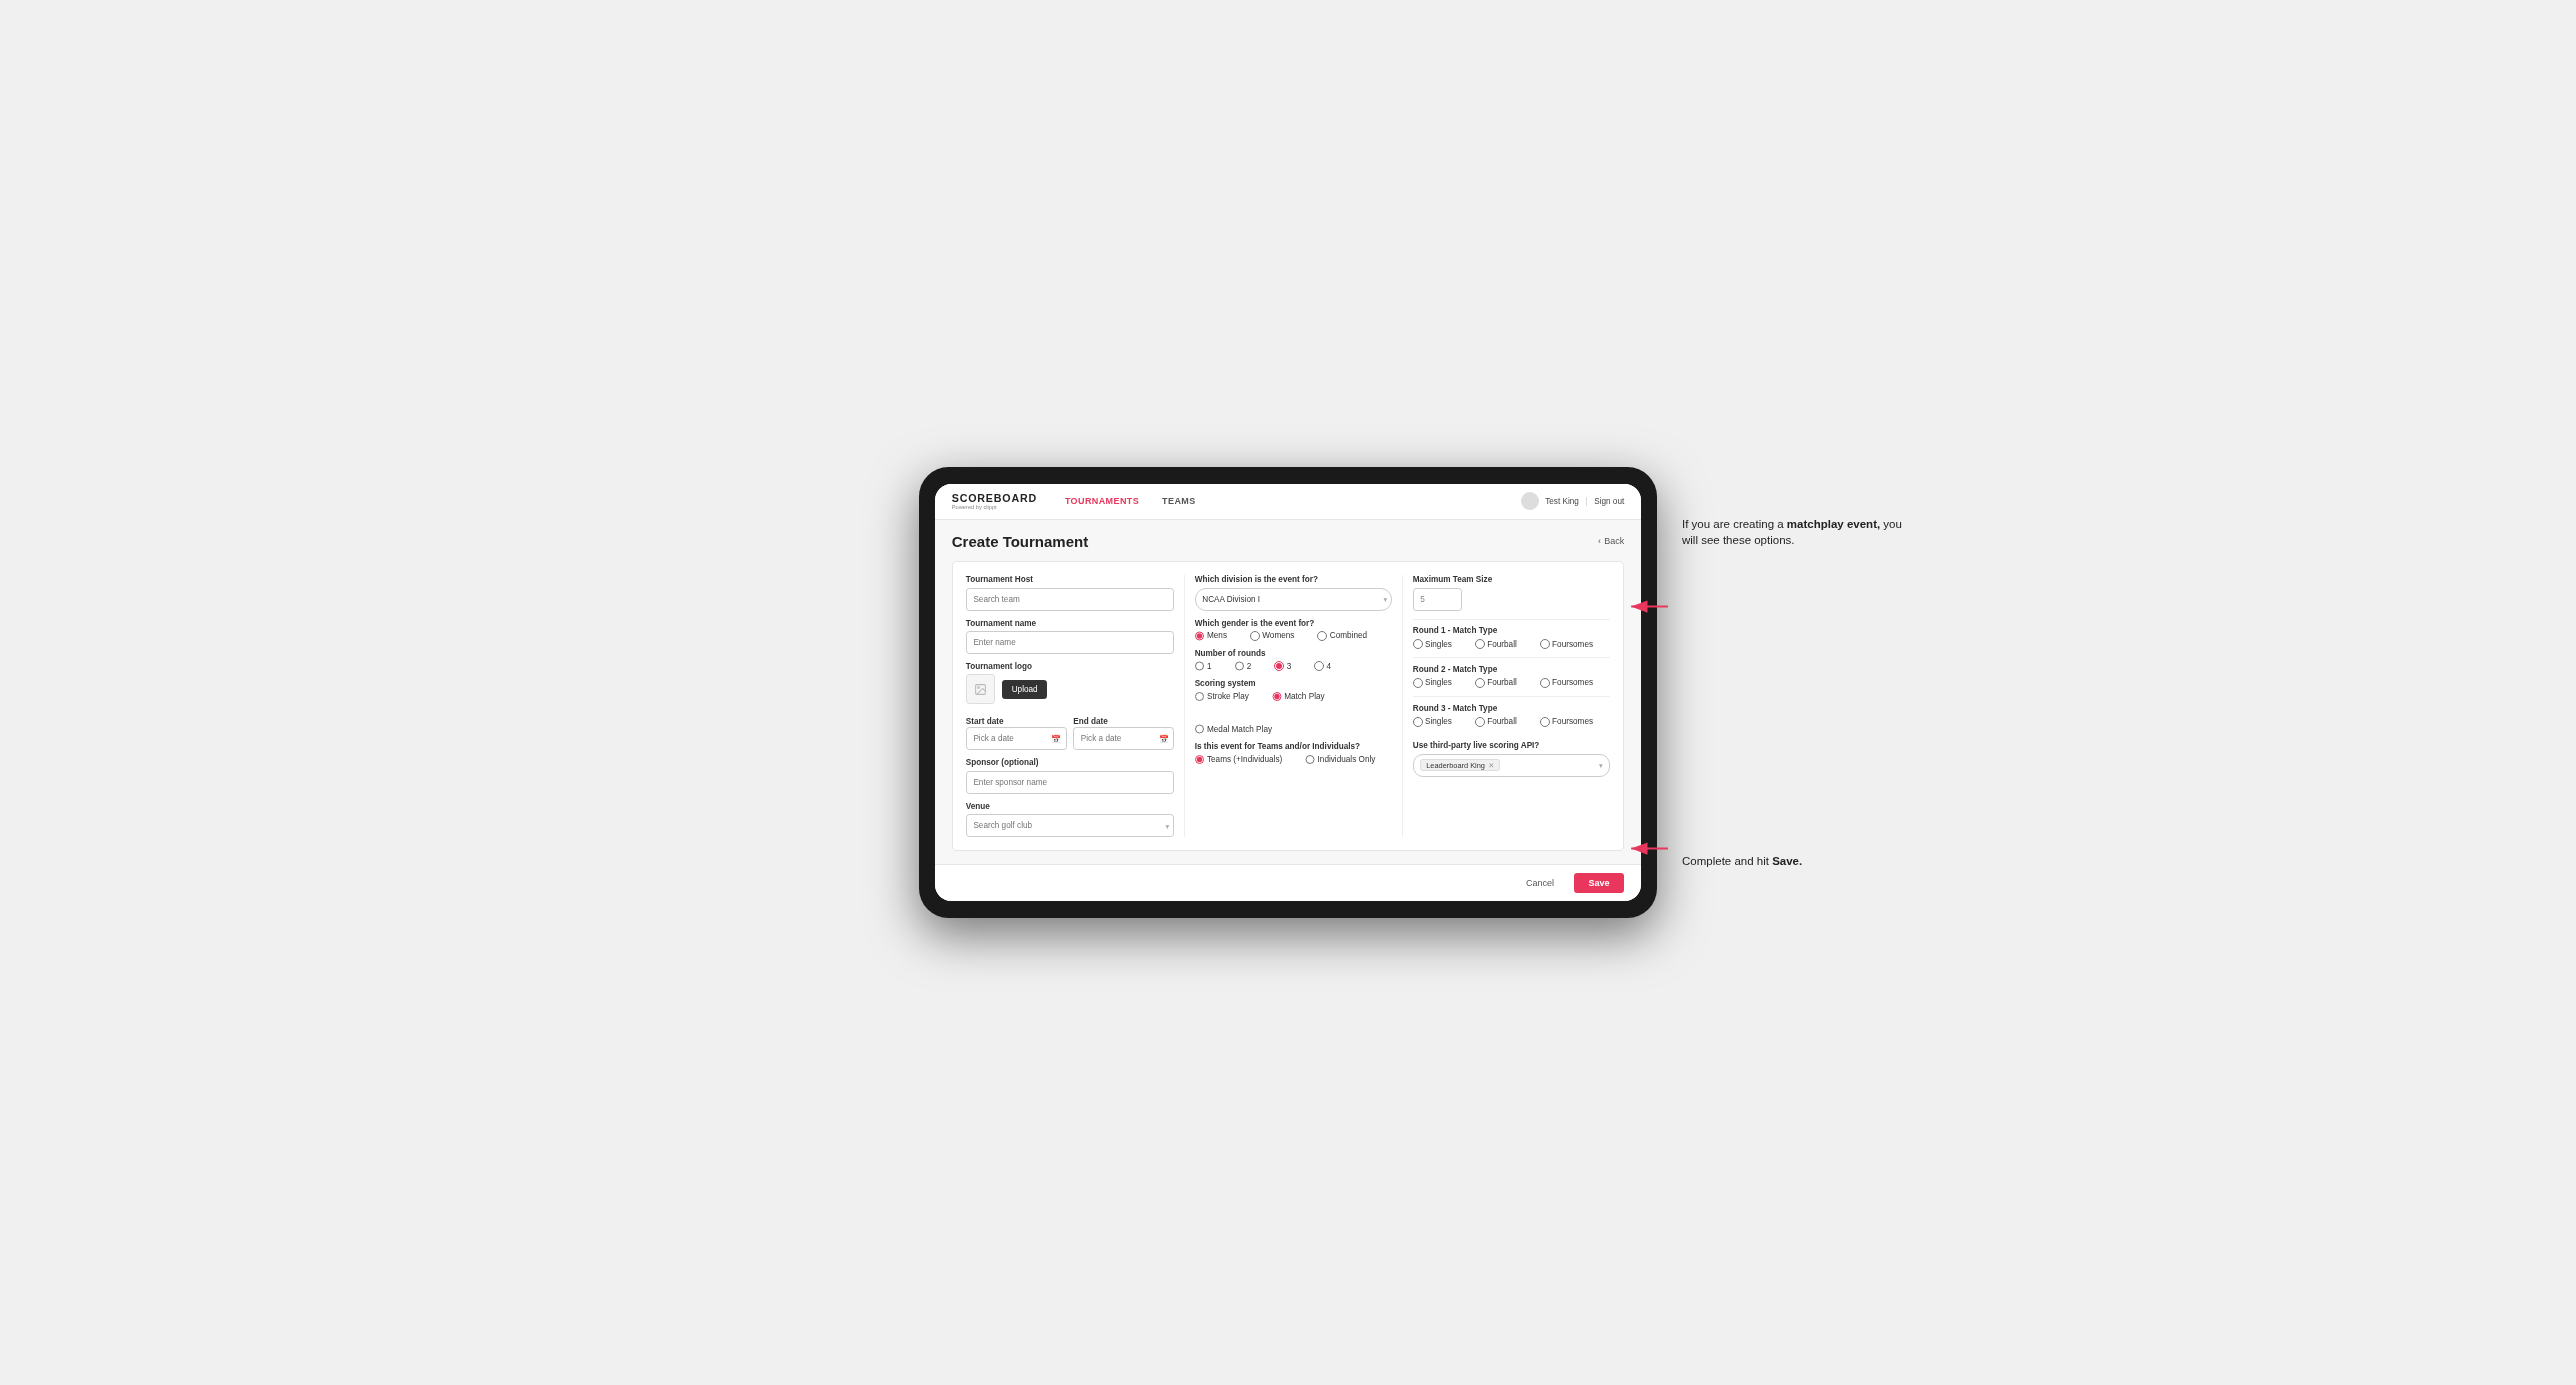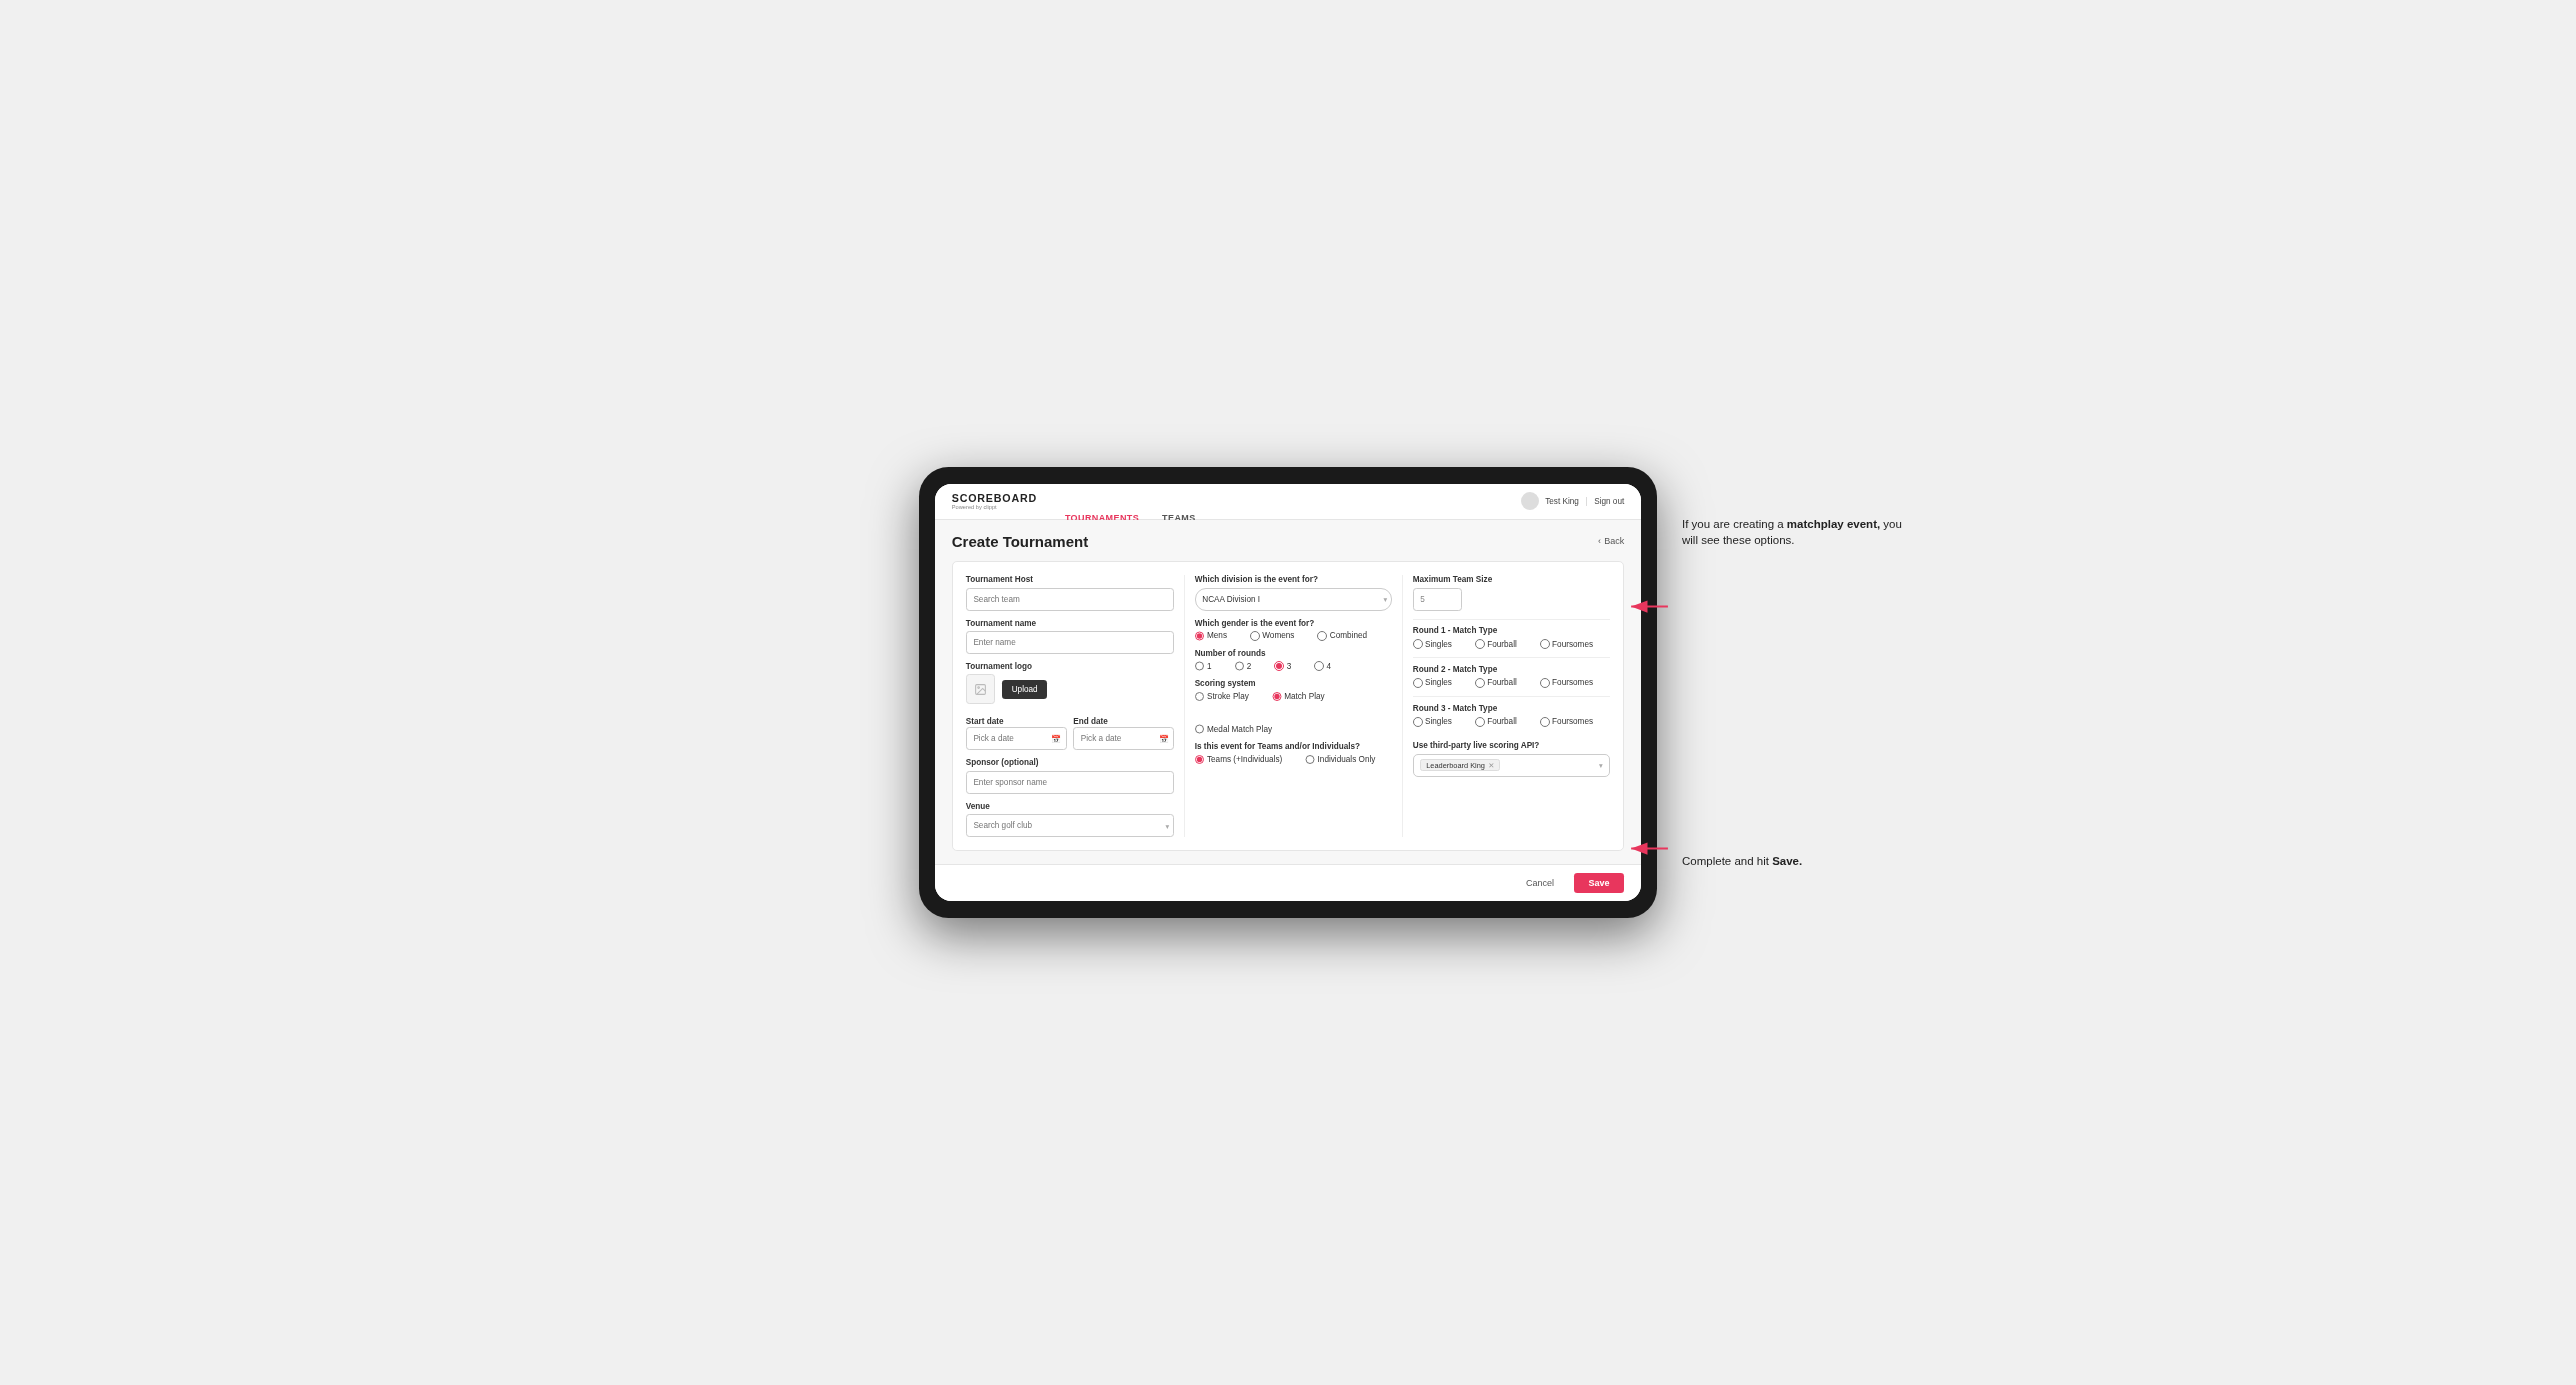--- a/index.html
+++ b/index.html
@@ -55,21 +55,21 @@
     }
     .nav-links {
       display: flex;
       gap: 0;
       flex: 1;
     }
     .nav-link {
       padding: 0 11.5px;
       height: 46px;
       display: flex;
-      align-items: flex-end;
+      align-items: center;
       font-size: 9px;
       font-weight: 600;
       color: #555;
       cursor: pointer;
       border-bottom: 1.6px solid transparent;
       text-transform: uppercase;
       letter-spacing: 0.4px;
     }
     .nav-link.active {
       color: #e8365d;
@@ -239,21 +239,21 @@
     .match-section-label {
       font-size: 8.2px;
       font-weight: 600;
       color: #333;
       margin-bottom: 4.1px;
     }
     
     .api-select-wrap {
       position: relative;
       border: 0.8px solid #ccc;
-      border-radius: 5px;
+      border-radius: 10px;
       background: #fff;
       display: flex;
       align-items: center;
       padding: 3.3px 6.6px;
       min-height: 23px;
     }
     .api-tag {
       background: #f0f0f0;
       border: 0.8px solid #ddd;
       border-radius: 2.5px;

